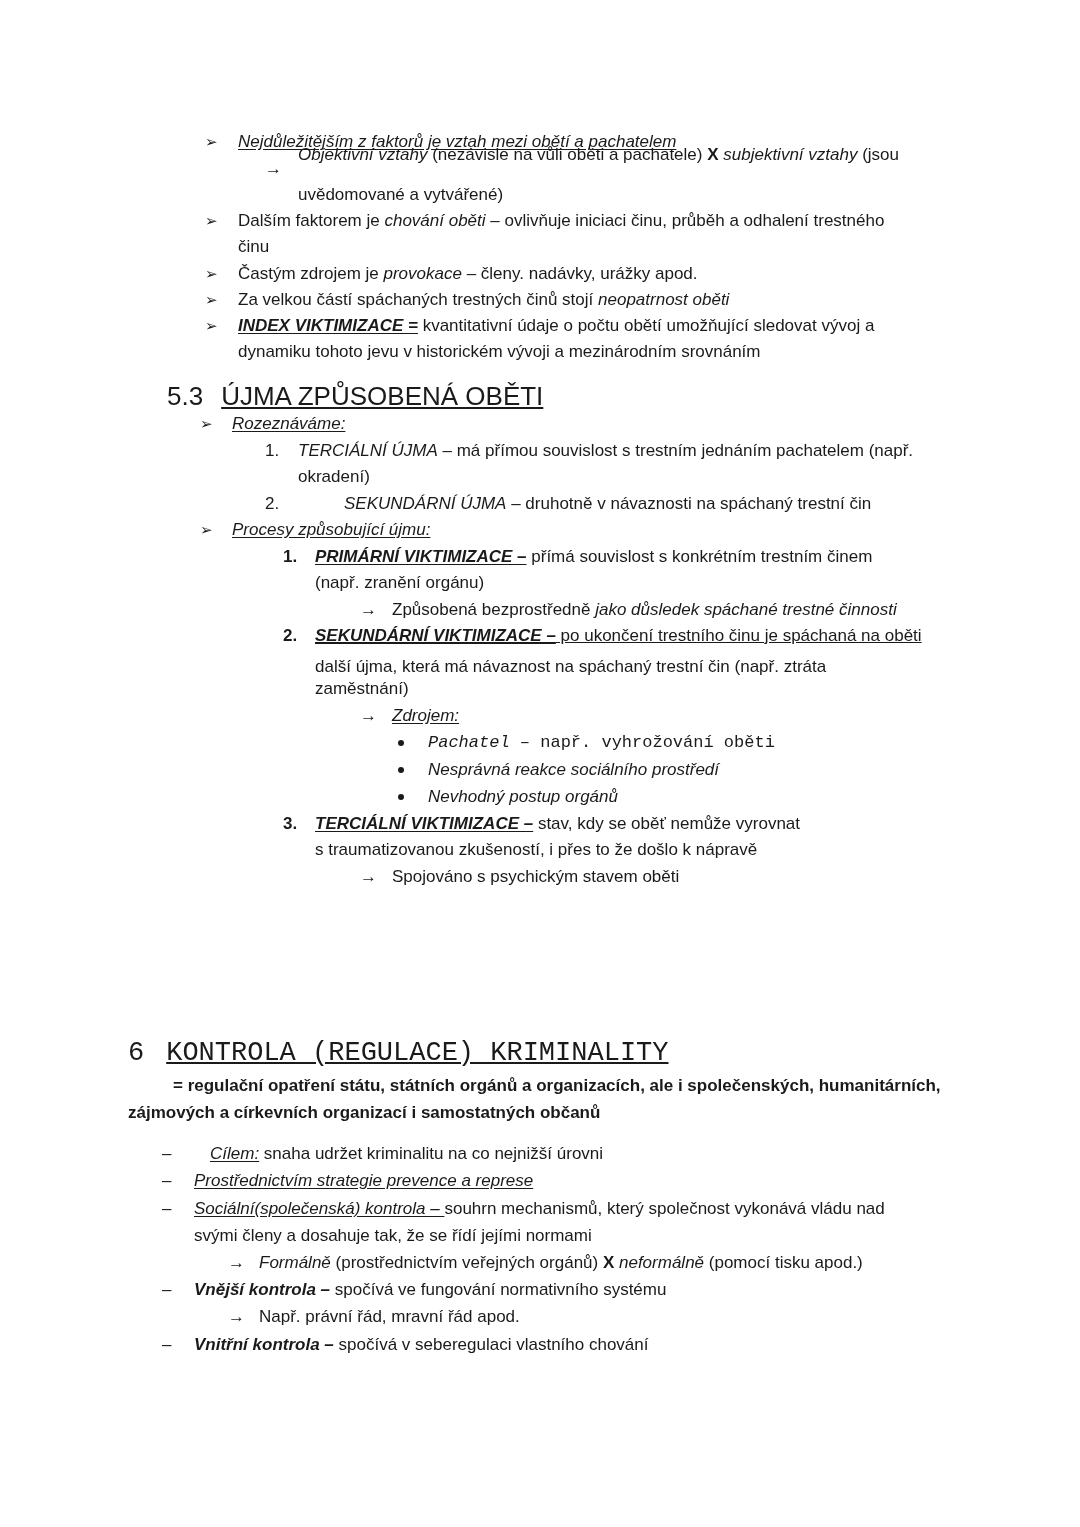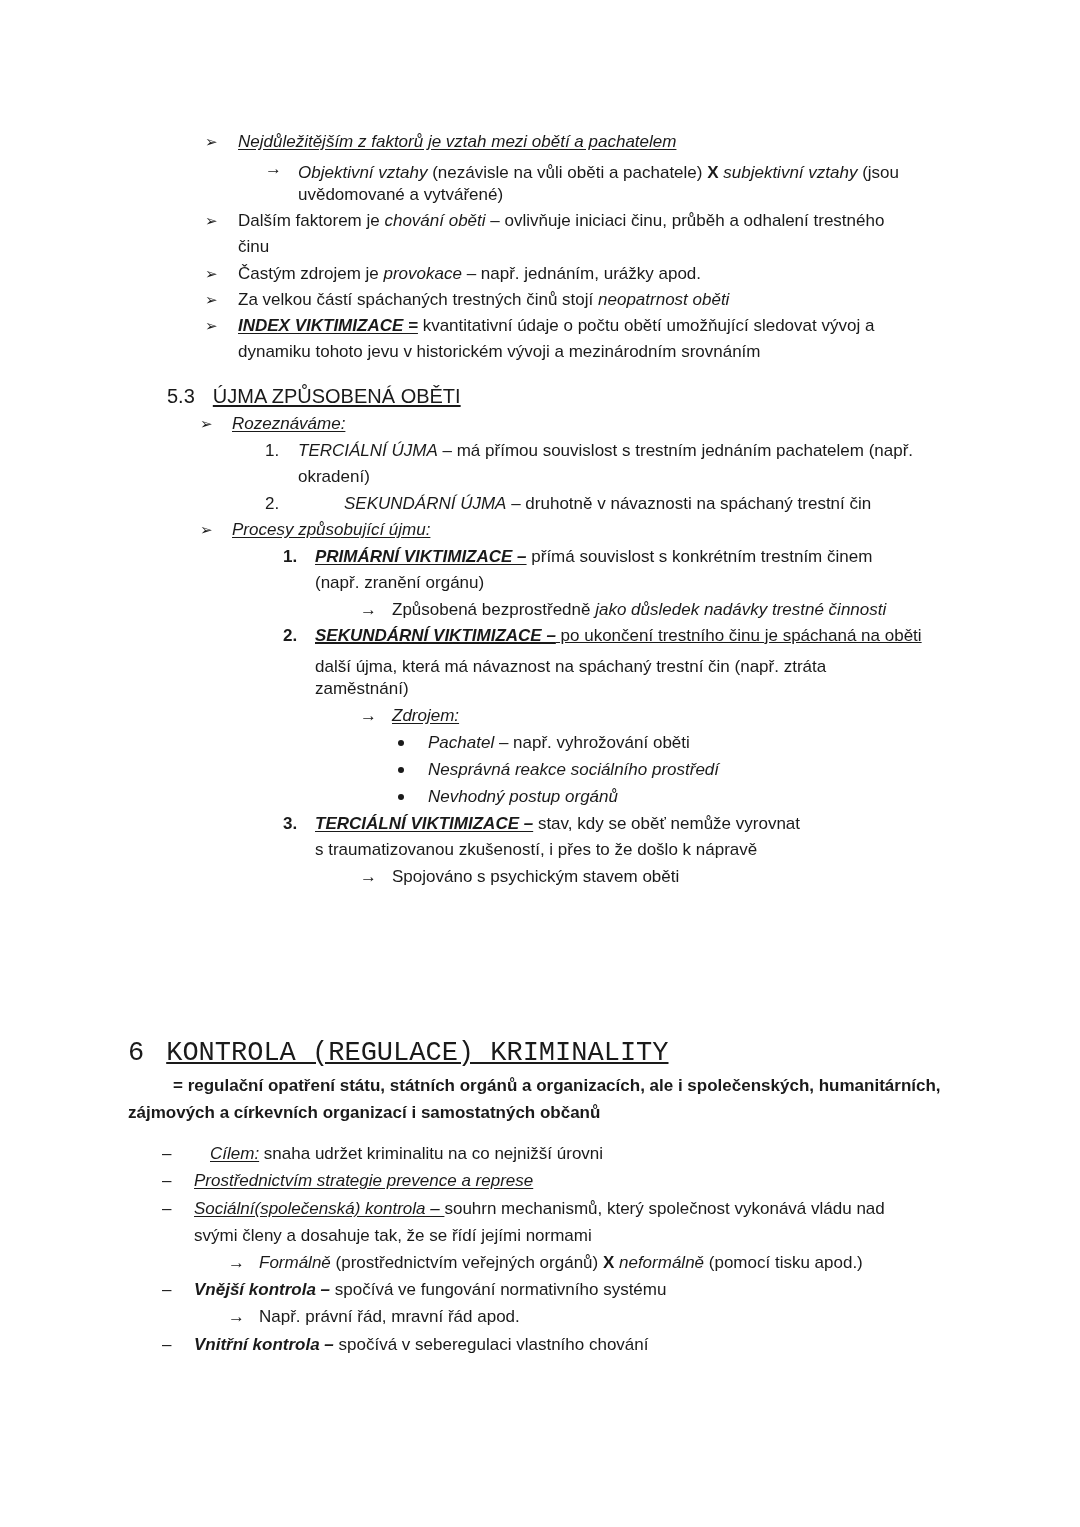--- a/index.html
+++ b/index.html
@@ -11,48 +11,48 @@
   }
   .line { position: absolute; white-space: nowrap; line-height: 22px; }
   .i { font-style: italic; }
   .b { font-weight: bold; }
   .u { text-decoration: underline; text-underline-offset: 2px; }
   .bullet-arrow { position: absolute; font-size: 15px; line-height: 22px; }
   .bullet-rarrow { position: absolute; font-size: 17px; line-height: 22px; }
   .dot { position: absolute; width: 6px; height: 6px; border-radius: 50%; background: #1a1a1a; }
   .dash { position: absolute; line-height: 22px; }
   .num { position: absolute; line-height: 22px; }
-  .h2 { position: absolute; font-size: 20px; line-height: 26px; white-space: nowrap; }
+  .h2 { position: absolute; font-size: 26px; line-height: 26px; white-space: nowrap; }
   .h1 { position: absolute; font-size: 27px; line-height: 32px; white-space: nowrap; font-family: Liberation Mono, monospace; }
   .def { position: absolute; font-weight: bold; font-size: 17px; line-height: 26px; }
 </style>
 </head>
 <body>
 
 <div>
 
   <span class="bullet-arrow" style="left:205px;top:131px;">➢</span>
   <div class="line" style="left:238px;top:131px;">
     <span class="i u">Nejdůležitějším z faktorů je vztah mezi obětí a pachatelem</span>
   </div>
   <span class="bullet-rarrow" style="left:265px;top:158px;">→</span>
-  <div class="line" style="left:298px;top:162px;">
+  <div class="line" style="left:298px;top:144px;">
     <span class="i">Objektivní vztahy</span><span> (nezávisle na vůli oběti a pachatele) </span><span class="b">X</span><span class="i"> subjektivní vztahy</span><span> (jsou</span>
   </div>
   <div class="line" style="left:298px;top:184px;">uvědomované a vytvářené)</div>
 
   <span class="bullet-arrow" style="left:205px;top:210px;">➢</span>
   <div class="line" style="left:238px;top:210px;">
     <span>Dalším faktorem je </span><span class="i">chování oběti</span><span> – ovlivňuje iniciaci činu, průběh a odhalení trestného</span>
   </div>
   <div class="line" style="left:238px;top:236px;">činu</div>
 
   <span class="bullet-arrow" style="left:205px;top:263px;">➢</span>
   <div class="line" style="left:238px;top:263px;">
-    <span>Častým zdrojem je </span><span class="i">provokace</span><span> – např. jednáním, urážky apod.</span>
+    <span>Častým zdrojem je </span><span class="i">provokace</span><span> – členy. nadávky, urážky apod.</span>
   </div>
 
   <span class="bullet-arrow" style="left:205px;top:289px;">➢</span>
   <div class="line" style="left:238px;top:289px;">
     <span>Za velkou částí spáchaných trestných činů stojí </span><span class="i">neopatrnost oběti</span>
   </div>
 
   <span class="bullet-arrow" style="left:205px;top:315px;">➢</span>
   <div class="line" style="left:238px;top:315px;">
     <span class="b i u">INDEX VIKTIMIZACE =</span><span> kvantitativní údaje o počtu obětí umožňující sledovat vývoj a</span>
@@ -82,34 +82,34 @@
   <span class="bullet-arrow" style="left:200px;top:519px;">➢</span>
   <div class="line i u" style="left:232px;top:519px;">Procesy způsobující újmu:</div>
 
   <span class="num b" style="left:283px;top:546px;">1.</span>
   <div class="line" style="left:315px;top:546px;">
     <span class="b i u">PRIMÁRNÍ VIKTIMIZACE –</span><span> přímá souvislost s konkrétním trestním činem</span>
   </div>
   <div class="line" style="left:315px;top:572px;">(např. zranění orgánu)</div>
   <span class="bullet-rarrow" style="left:360px;top:599px;">→</span>
   <div class="line" style="left:392px;top:599px;">
-    <span>Způsobená bezprostředně </span><span class="i">jako důsledek nadávky trestné činnosti</span>
+    <span>Způsobená bezprostředně </span><span class="i">jako důsledek spáchané trestné činnosti</span>
   </div>
 
   <span class="num b" style="left:283px;top:625px;">2.</span>
   <div class="line" style="left:315px;top:625px;text-decoration:underline;">
     <span class="b i u">SEKUNDÁRNÍ VIKTIMIZACE –</span><span> po ukončení trestního činu je spáchaná na oběti</span>
   </div>
   <div class="line" style="left:315px;top:656px;">další újma, která má návaznost na spáchaný trestní čin (např. ztráta</div>
   <div class="line" style="left:315px;top:678px;">zaměstnání)</div>
   <span class="bullet-rarrow" style="left:360px;top:705px;">→</span>
   <div class="line i u" style="left:392px;top:705px;">Zdrojem:</div>
 
   <span class="dot" style="left:398px;top:740px;"></span>
-  <div class="line" style="left:428px;top:732px;">
+  <div class="line" style="left:428px;top:732px;font-family:Liberation Mono, monospace;">
     <span class="i">Pachatel</span><span> – např. vyhrožování oběti</span>
   </div>
   <span class="dot" style="left:398px;top:767px;"></span>
   <div class="line i" style="left:428px;top:759px;">Nesprávná reakce sociálního prostředí</div>
   <span class="dot" style="left:398px;top:794px;"></span>
   <div class="line i" style="left:428px;top:786px;">Nevhodný postup orgánů</div>
 
   <span class="num b" style="left:283px;top:813px;">3.</span>
   <div class="line" style="left:315px;top:813px;">
     <span class="b i u">TERCIÁLNÍ VIKTIMIZACE –</span><span> stav, kdy se oběť nemůže vyrovnat</span>

